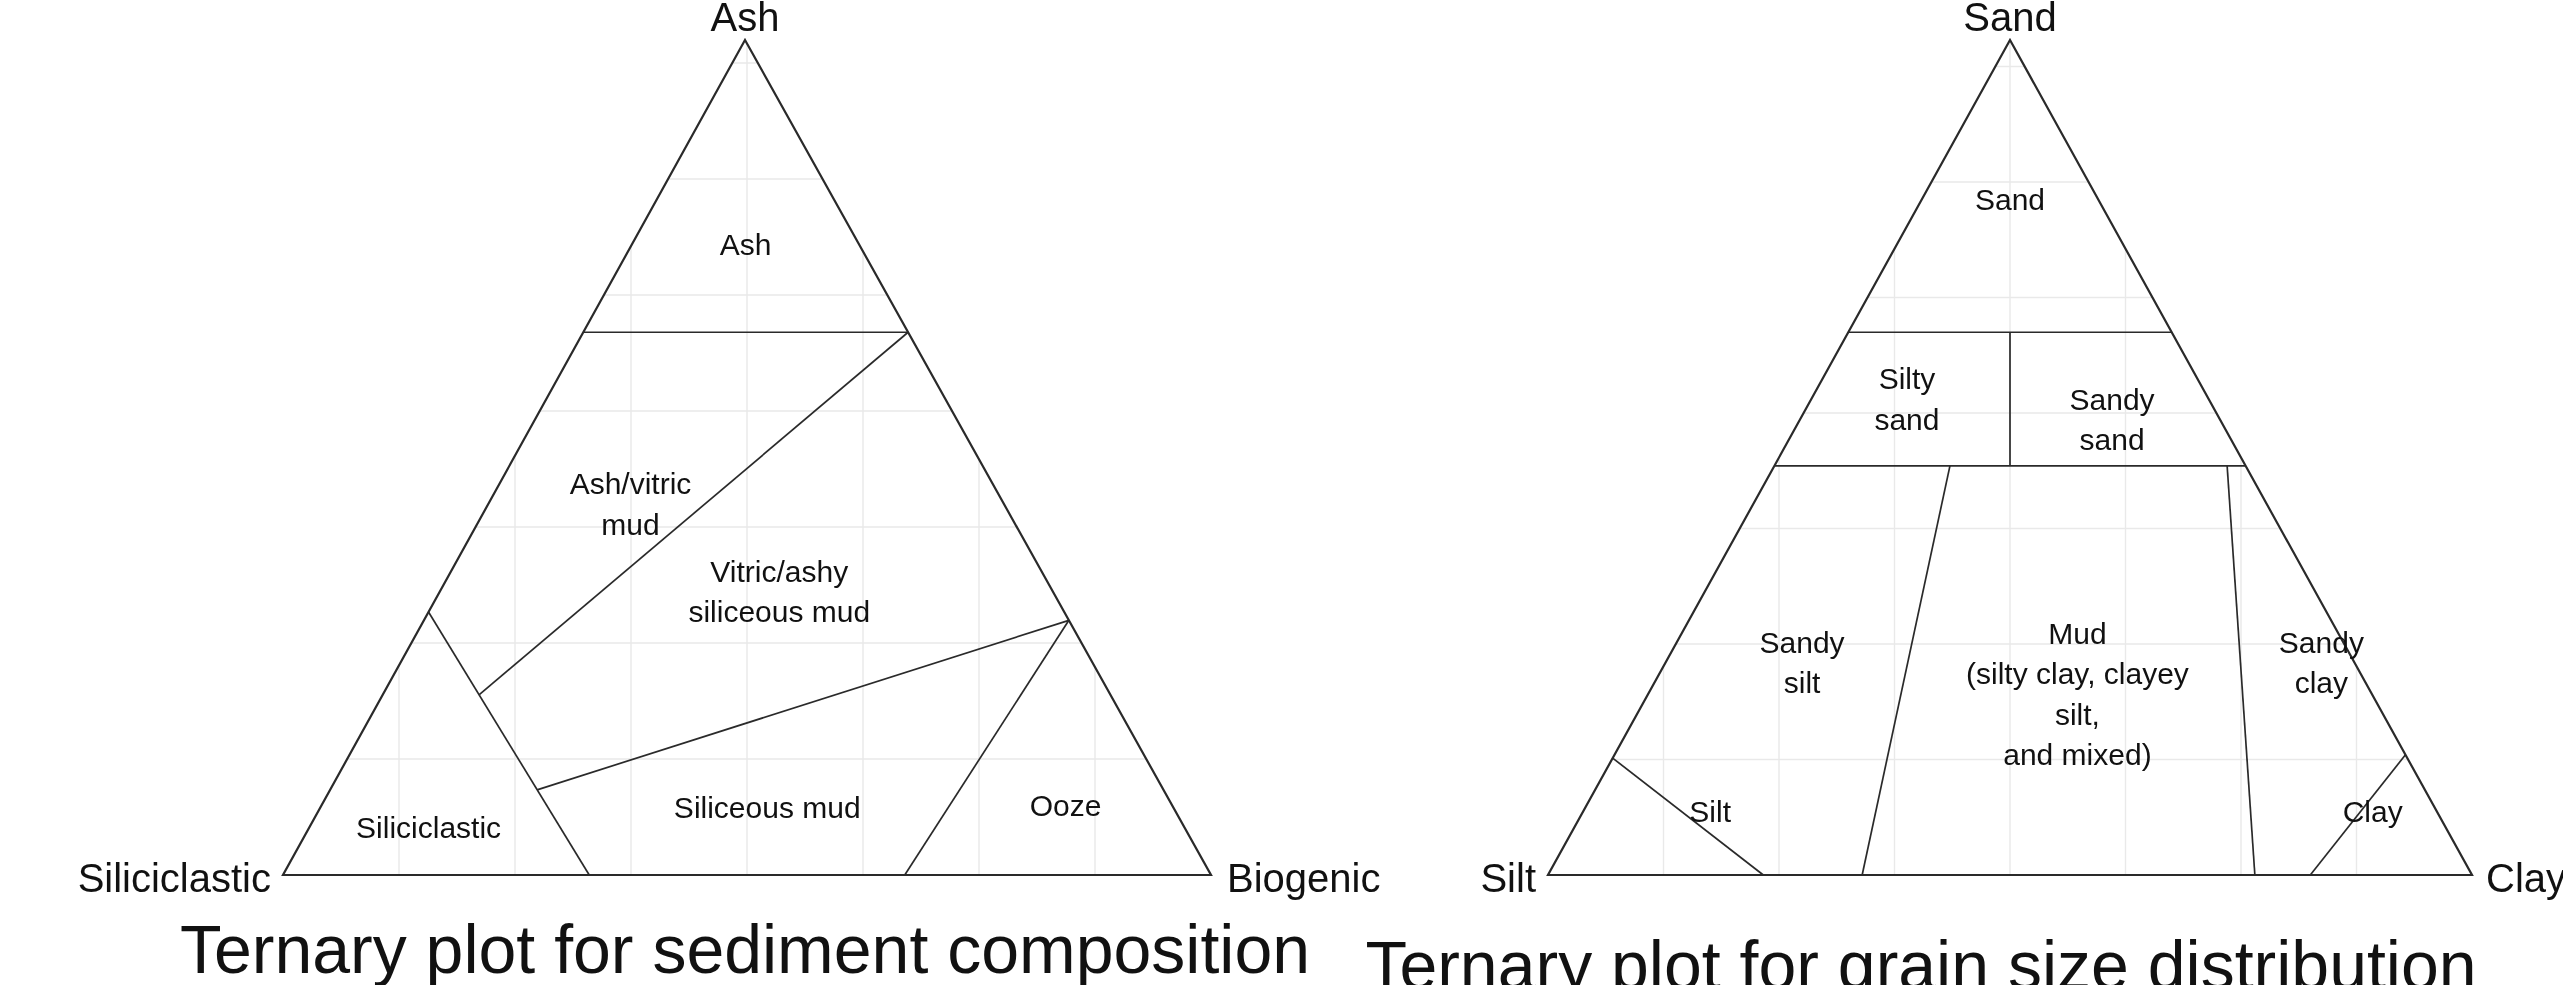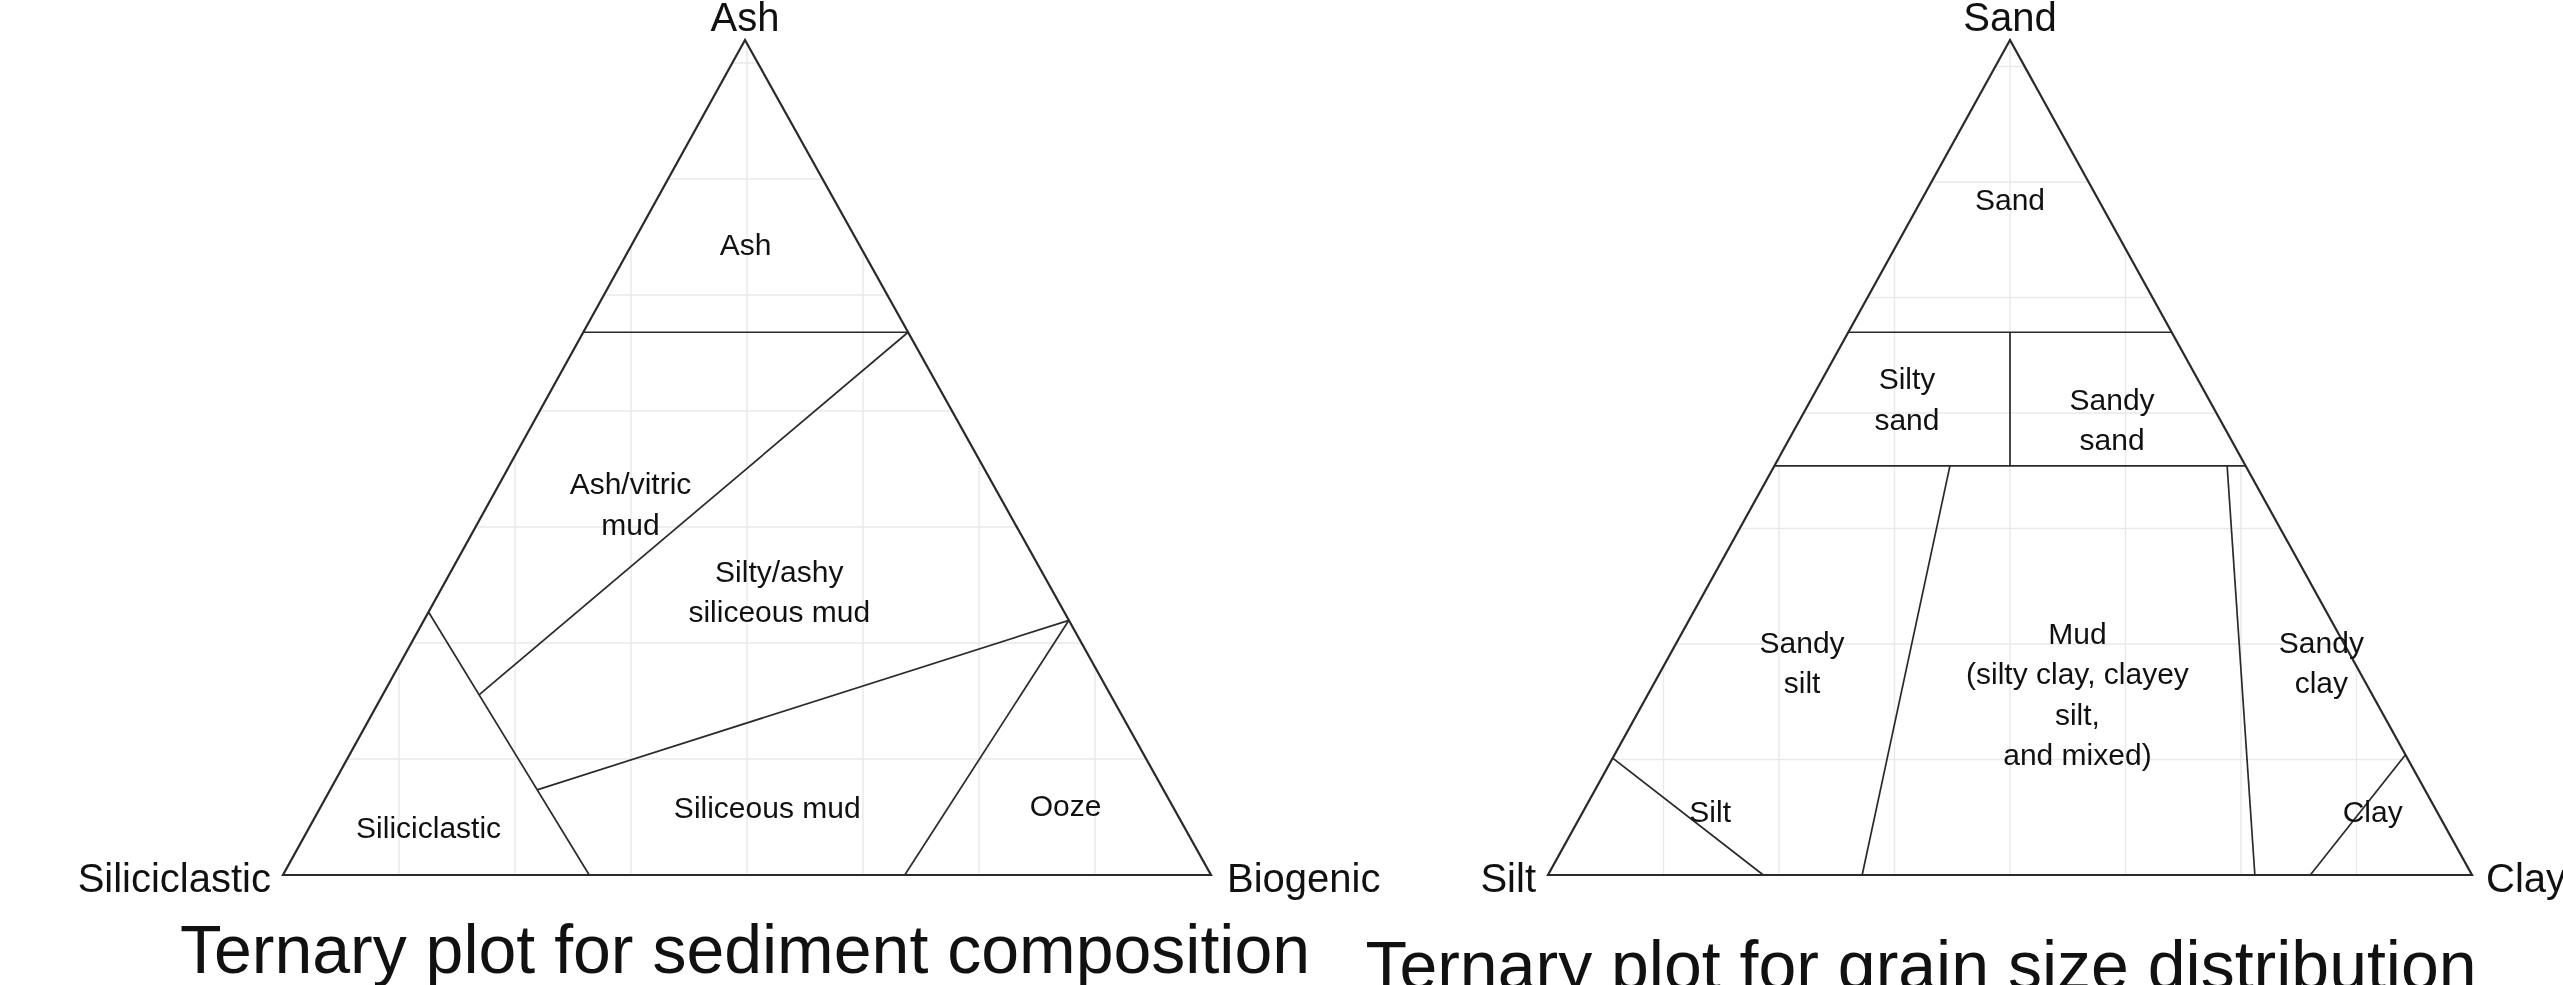--- a/index.html
+++ b/index.html
@@ -117,21 +117,21 @@
       <line x1="1612.68" y1="758.1" x2="1763.292" y2="875" stroke="#2a2a2a" stroke-width="1.7"></line>
       <line x1="2227.14" y1="465.85" x2="2254.8599999999997" y2="875" stroke="#2a2a2a" stroke-width="1.7"></line>
       <line x1="2405.472" y1="754.76" x2="2310.2999999999997" y2="875" stroke="#2a2a2a" stroke-width="1.7"></line>
       <polygon points="2010,40 1548,875 2472,875" fill="none" stroke="#2a2a2a" stroke-width="2.2" stroke-linejoin="miter"></polygon>
     </svg>
 
   <div id="labels-layer">
       <div class="region-label" style="left: 745.492px; top: 245.41px;">Ash</div>
       <div class="region-label" style="left: 630.49px; top: 468.355px; margin-top: 36px;">Ash/vitric
 mud</div>
-      <div class="region-label" style="left: 779.266px; top: 591.935px;">Silty/ashy
+      <div class="region-label" style="left: 779.266px; top: 591.935px;">Vitric/ashy
 siliceous mud</div>
       <div class="region-label" style="left: 428.584px; top: 828.24px;">Siliciclastic</div>
       <div class="region-label" style="left: 767.256px; top: 808.2px;">Siliceous mud</div>
       <div class="region-label" style="left: 1065.6px; top: 805.695px;">Ooze</div>
       <div class="region-label" style="left: 2010px; top: 200.32px;">Sand</div>
       <div class="region-label" style="left: 1906.97px; top: 399px;">Silty
 sand</div>
       <div class="region-label" style="left: 2112.1px; top: 419.925px;">Sandy
 sand</div>
       <div class="region-label" style="left: 1802.1px; top: 662.91px;">Sandy

